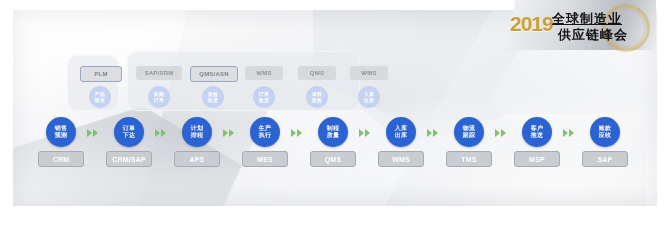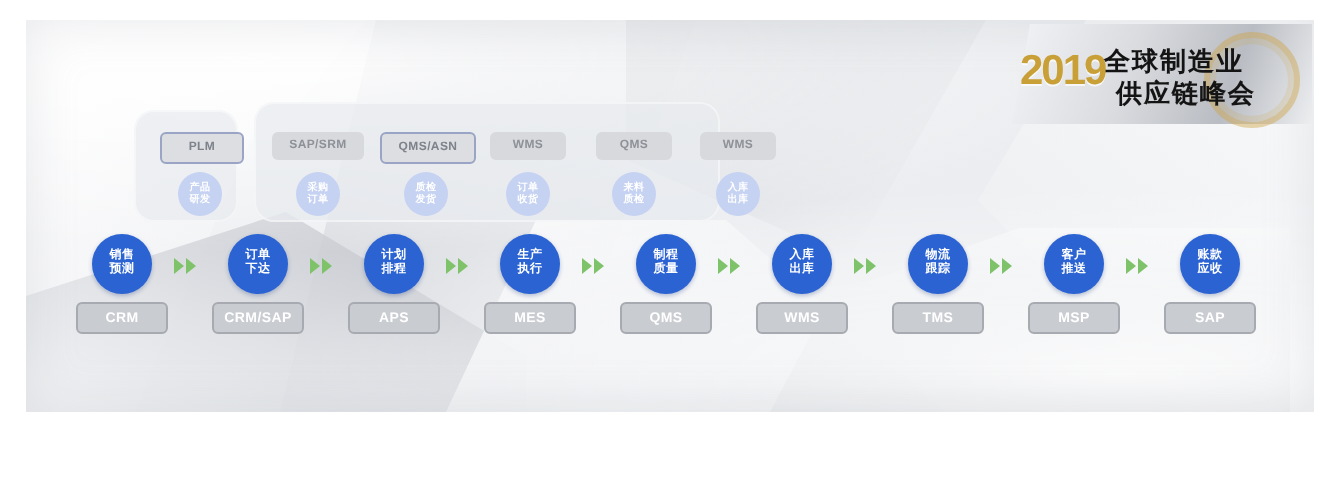--- a/index.html
+++ b/index.html
@@ -98,21 +98,21 @@
     font-weight: bold;
     color: #1c1c1c;
     letter-spacing: 0.5px;
     white-space: nowrap;
   }
 
   
   .logo {
     position: absolute;
     right: 14px;
-    top: 12px;
+    top: 0;
     width: 150px;
     height: 50px;
   }
   .logo-bg {
     position: absolute; inset: 0;
     background: linear-gradient(110deg, #f2f3f5 0%, #d9dbdf 40%, #b9bcc2 72%, #eceef0 100%);
     clip-path: polygon(6% 0, 100% 0, 100% 100%, 0 100%);
   }
   .logo-ring {
     position: absolute;
@@ -130,21 +130,21 @@
     color: #c9a038;
     letter-spacing: -1px;
     text-shadow: 0 1px 0 rgba(255,255,255,0.7);
   }
   .logo-l1, .logo-l2 {
     position: absolute;
     font-weight: bold;
     color: #141414;
     white-space: nowrap;
   }
-  .logo-l1 { left: 46px; top: 10px; font-size: 13px; letter-spacing: 1px; }
+  .logo-l1 { left: 46px; top: 10px; font-size: 13px; letter-spacing: 1px; text-decoration: underline; }
   .logo-l2 { left: 52px; top: 26px; font-size: 13px; letter-spacing: 1px; }
 
   
   .panel {
     position: absolute;
     border-radius: 10px;
     background: rgba(232,234,238,0.72);
     box-shadow: inset 0 0 0 1px rgba(255,255,255,0.45);
   }
   #panel-plm { left: 67px; top: 55px; width: 52px; height: 56px; }

